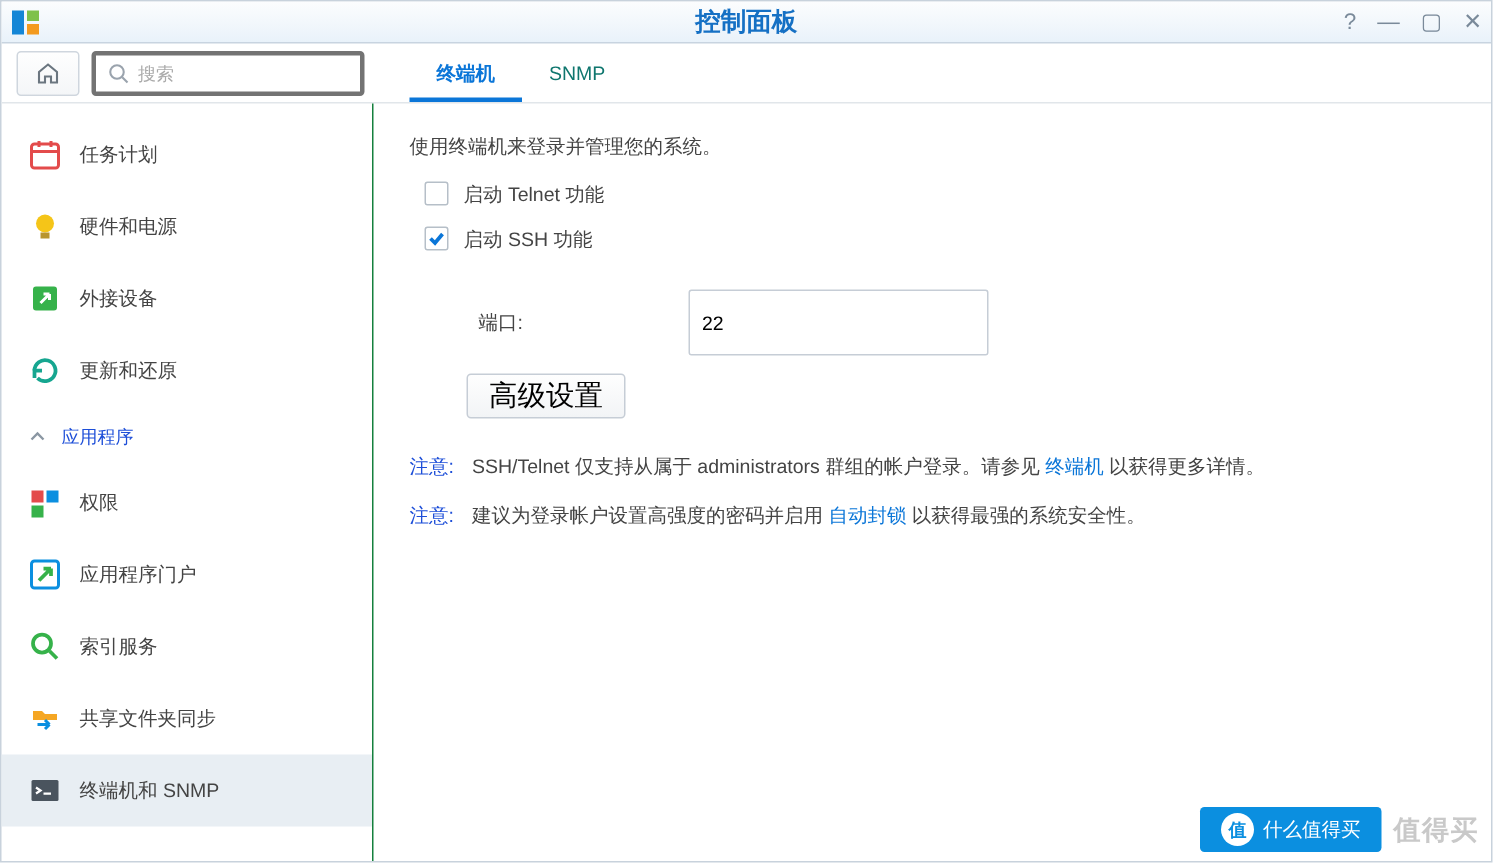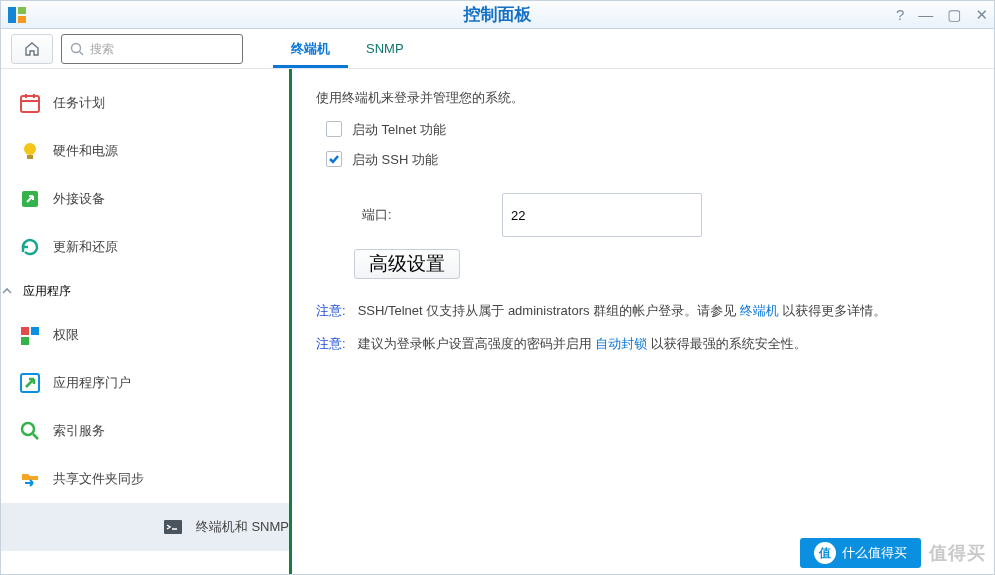--- a/index.html
+++ b/index.html
@@ -4,33 +4,33 @@
 <style>
 * { box-sizing: border-box; margin: 0; padding: 0; }
 body { font-family: "Microsoft YaHei", Arial, sans-serif; font-size: 13px; color: #444; background: #fff; width: 995px; height: 575px; overflow: hidden; border: 1px solid #c8d2dc; position: relative; }
 .titlebar { height: 28px; background: linear-gradient(#fcfdfe, #e9f2fa); border-bottom: 1px solid #c8d4e0; display: flex; align-items: center; position: relative; }
 .titlebar .app-icon { width: 20px; height: 20px; margin-left: 6px; display: flex; }
 .titlebar .title { position: absolute; left: 50%; transform: translateX(-50%); color: #1570c4; font-weight: bold; font-size: 17px; }
 .titlebar .winctrls { position: absolute; right: 6px; display: flex; gap: 14px; color: #7a8a9a; }
 .titlebar .winctrls span { cursor: pointer; font-size: 15px; line-height: 1; }
 .toprow { display: flex; height: 40px; border-bottom: 1px solid #e1e6ea; }
 .home-btn { width: 42px; height: 30px; margin: 5px 0 5px 10px; border: 1px solid #cfd6de; border-radius: 3px; display: flex; align-items: center; justify-content: center; background: linear-gradient(#fefefe,#f4f6f8); cursor: pointer; }
-.search-wrap { flex: 0 0 182px; height: 30px; margin: 5px 0 5px 8px; border: 1px solid #737373; border-radius: 3px; display: flex; align-items: center; padding: 0 8px; background: #fff; }
+.search-wrap { flex: 0 0 182px; height: 30px; margin: 5px 0 5px 8px; border: 3px solid #737373; border-radius: 3px; display: flex; align-items: center; padding: 0 8px; background: #fff; }
 .search-wrap svg { margin-right: 6px; flex-shrink: 0; }
 .search-wrap input { border: none; outline: none; font-size: 12px; width: 100%; color: #666; }
 .search-wrap input::placeholder { color: #aaa; }
 .tabs { display: flex; align-items: flex-end; margin-left: 30px; height: 100%; }
 .tab { padding: 0 18px; height: 39px; line-height: 39px; font-size: 13px; color: #0f766e; cursor: pointer; border-bottom: 3px solid transparent; }
 .tab.active { color: #0b76d8; border-bottom-color: #0b76d8; font-weight: bold; }
 .body { display: flex; height: calc(100% - 68px); }
-.sidebar { width: 291px; border-right: 3px solid #15803d; overflow-y: auto; padding-top: 10px; }
+.sidebar { width: 248px; border-right: 1px solid #15803d; overflow-y: auto; padding-top: 10px; }
 .side-item { display: flex; align-items: center; height: 48px; padding-left: 18px; cursor: pointer; gap: 12px; }
-.side-item.selected { background: #e8eef3; justify-content: flex-end; }
+.side-item.selected { background: #e8eef3; }
 .side-item .icn { width: 22px; height: 22px; display: flex; align-items: center; justify-content: center; }
-.side-group { display: flex; align-items: center; height: 40px; color: #000000; font-size: 12px; gap: 10px; cursor: pointer; }
+.side-group { display: flex; align-items: center; height: 40px; padding-left: 18px; color: #1d4ed8; font-size: 12px; gap: 10px; cursor: pointer; }
 .content { flex: 1; padding: 20px 24px; overflow-y: auto; font-size: 13px; }
 .intro { margin-bottom: 14px; }
 .chk-row { display: flex; align-items: flex-start; height: 30px; margin-left: 10px; }
 .checkbox { width: 16px; height: 16px; border: 1px solid #b6bfc8; border-radius: 2px; margin-right: 10px; display: flex; align-items: center; justify-content: center; cursor: pointer; }
 .checkbox.checked svg { display: block; }
 .checkbox svg { display: none; }
 .port-row { display: flex; align-items: center; margin: 12px 0 12px 46px; }
 .port-row label { width: 140px; }
 .port-row input { width: 200px; height: 44px; border: 1px solid #c6cdd6; border-radius: 2px; padding: 0 8px; font-size: 13px; }
 .adv-btn { margin-left: 38px; height: 30px; padding: 0 14px; border: 1px solid #c6cdd6; border-radius: 3px; background: linear-gradient(#fefefe,#f2f4f6); cursor: pointer; font-size: 19px; }

